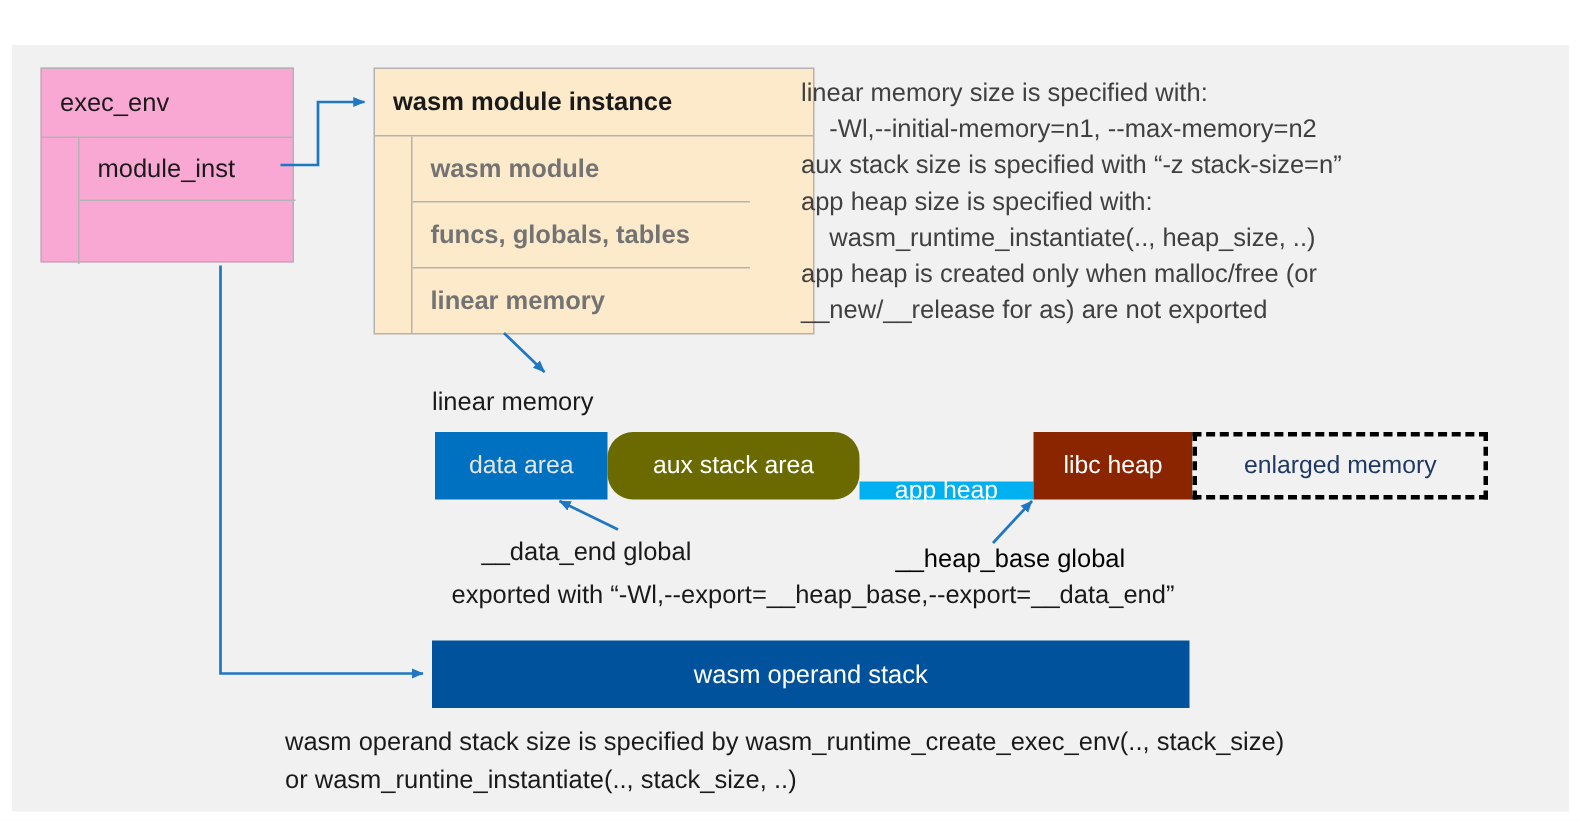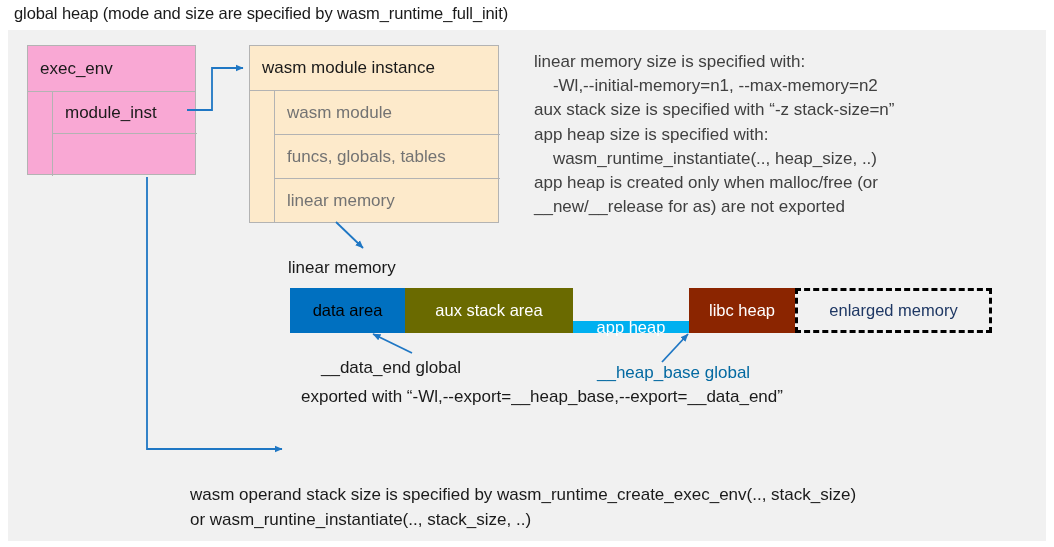--- a/index.html
+++ b/index.html
@@ -84,25 +84,26 @@
     font-size: 17px;
     color: #1a1a1a;
   }
   #ee-row-module { top: 0; border-bottom: 1px solid #b3b3b3; }
   #ee-row-stack { top: 42px; }
 
   
   #wmi-box {
     left: 249px;
     top: 45px;
-    width: 250px;
+    width: 294px;
     height: 178px;
     border: 1px solid #b3b3b3;
     background: #fdeacb;
     box-sizing: border-box;
+    font-weight: bold;
   }
   #wmi-header {
     position: absolute;
     left: 0; top: 0;
     width: 100%;
     height: 45px;
     border-bottom: 1px solid #b3b3b3;
     box-sizing: border-box;
     display: flex;
     align-items: center;
@@ -181,21 +182,21 @@
     left: 321px;
     top: 358px;
     font-size: 17px;
     color: #1a1a1a;
     white-space: nowrap;
   }
   #ann-heap-base {
     left: 597px;
     top: 363px;
     font-size: 17px;
-    color: #0369a1;
+    color: #000000;
     white-space: nowrap;
   }
   #ann-exported {
     left: 301px;
     top: 387px;
     font-size: 17px;
     color: #1a1a1a;
     white-space: nowrap;
   }
 
@@ -230,21 +231,20 @@
     width: 1054px;
     height: 547px;
     pointer-events: none;
   }
 </style>
 </head>
 <body>
 
 <div id="root">
 
-  <div class="abs" id="title">global heap (mode and size are specified by wasm_runtime_full_init)</div>
 
   <div class="abs" id="gray-panel"></div>
 
   <div class="abs" id="exec-env-box">
     <div id="exec-env-header">exec_env</div>
     <div id="exec-env-indent">
       <div class="ee-row" id="ee-row-module">module_inst</div>
     </div>
   </div>
 
@@ -261,31 +261,32 @@
     -Wl,--initial-memory=n1, --max-memory=n2
 aux stack size is specified with “-z stack-size=n”
 app heap size is specified with:
     wasm_runtime_instantiate(.., heap_size, ..)
 app heap is created only when malloc/free (or
 __new/__release for as) are not exported</div>
 
   <div class="abs" id="linear-memory-label">linear memory</div>
 
   <div class="abs" id="memory-bar">
-      <div class="mem-seg" style="width: 115px; background: rgb(0, 112, 192); color: #000000;">data area</div>
-      <div class="mem-seg" style="width: 168px; background: rgb(106, 106, 0); color: rgb(255, 255, 255);">aux stack area</div>
+      <div class="mem-seg" style="width: 115px; background: rgb(0, 112, 192); color: #e5e5e5;">data area</div>
+      <div class="mem-seg" style="width: 168px; background: rgb(106, 106, 0); color: rgb(255, 255, 255); border-radius: 17px;">aux stack area</div>
       <div class="mem-seg" style="width: 116px; background: rgb(0, 176, 240); color: rgb(255, 255, 255); margin-top: 33px;">app heap</div>
       <div class="mem-seg" style="width: 106px; background: rgb(139, 37, 0); color: rgb(255, 255, 255);">libc heap</div>
       <div class="mem-seg dashed" style="width: 197px; color: rgb(31, 56, 100);">enlarged memory</div>
     </div>
 
   <div class="abs" id="ann-data-end">__data_end global</div>
   <div class="abs" id="ann-heap-base">__heap_base global</div>
   <div class="abs" id="ann-exported">exported with “-Wl,--export=__heap_base,--export=__data_end”</div>
 
+  <div class="abs" id="operand-stack-box">wasm operand stack</div>
 
   <div class="abs" id="bottom-note">wasm operand stack size is specified by wasm_runtime_create_exec_env(.., stack_size)
 or wasm_runtine_instantiate(.., stack_size, ..)</div>
 
   <svg class="abs" id="arrows" viewBox="0 0 1054 547">
     <defs>
       <marker id="ah" markerWidth="9" markerHeight="9" refX="7.5" refY="4" orient="auto" markerUnits="userSpaceOnUse">
         <path d="M0,0.6 L8,4 L0,7.4 z" fill="#1f77c4"></path>
       </marker>
     </defs>

